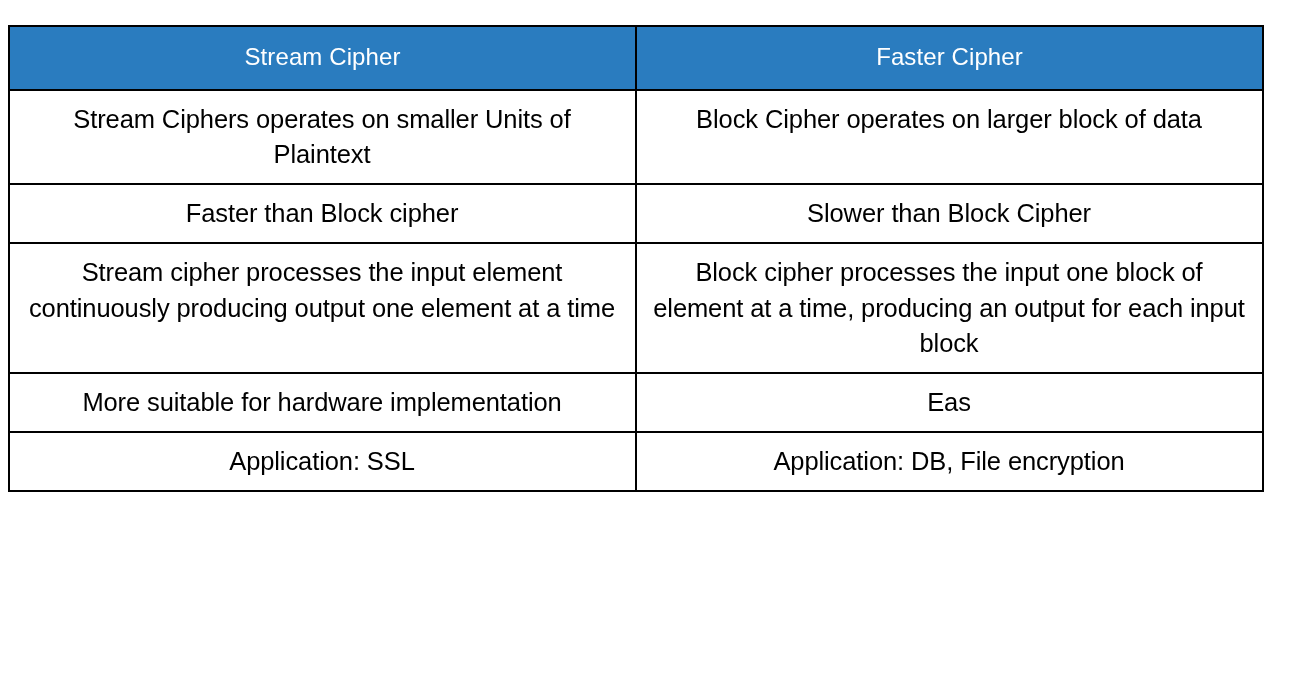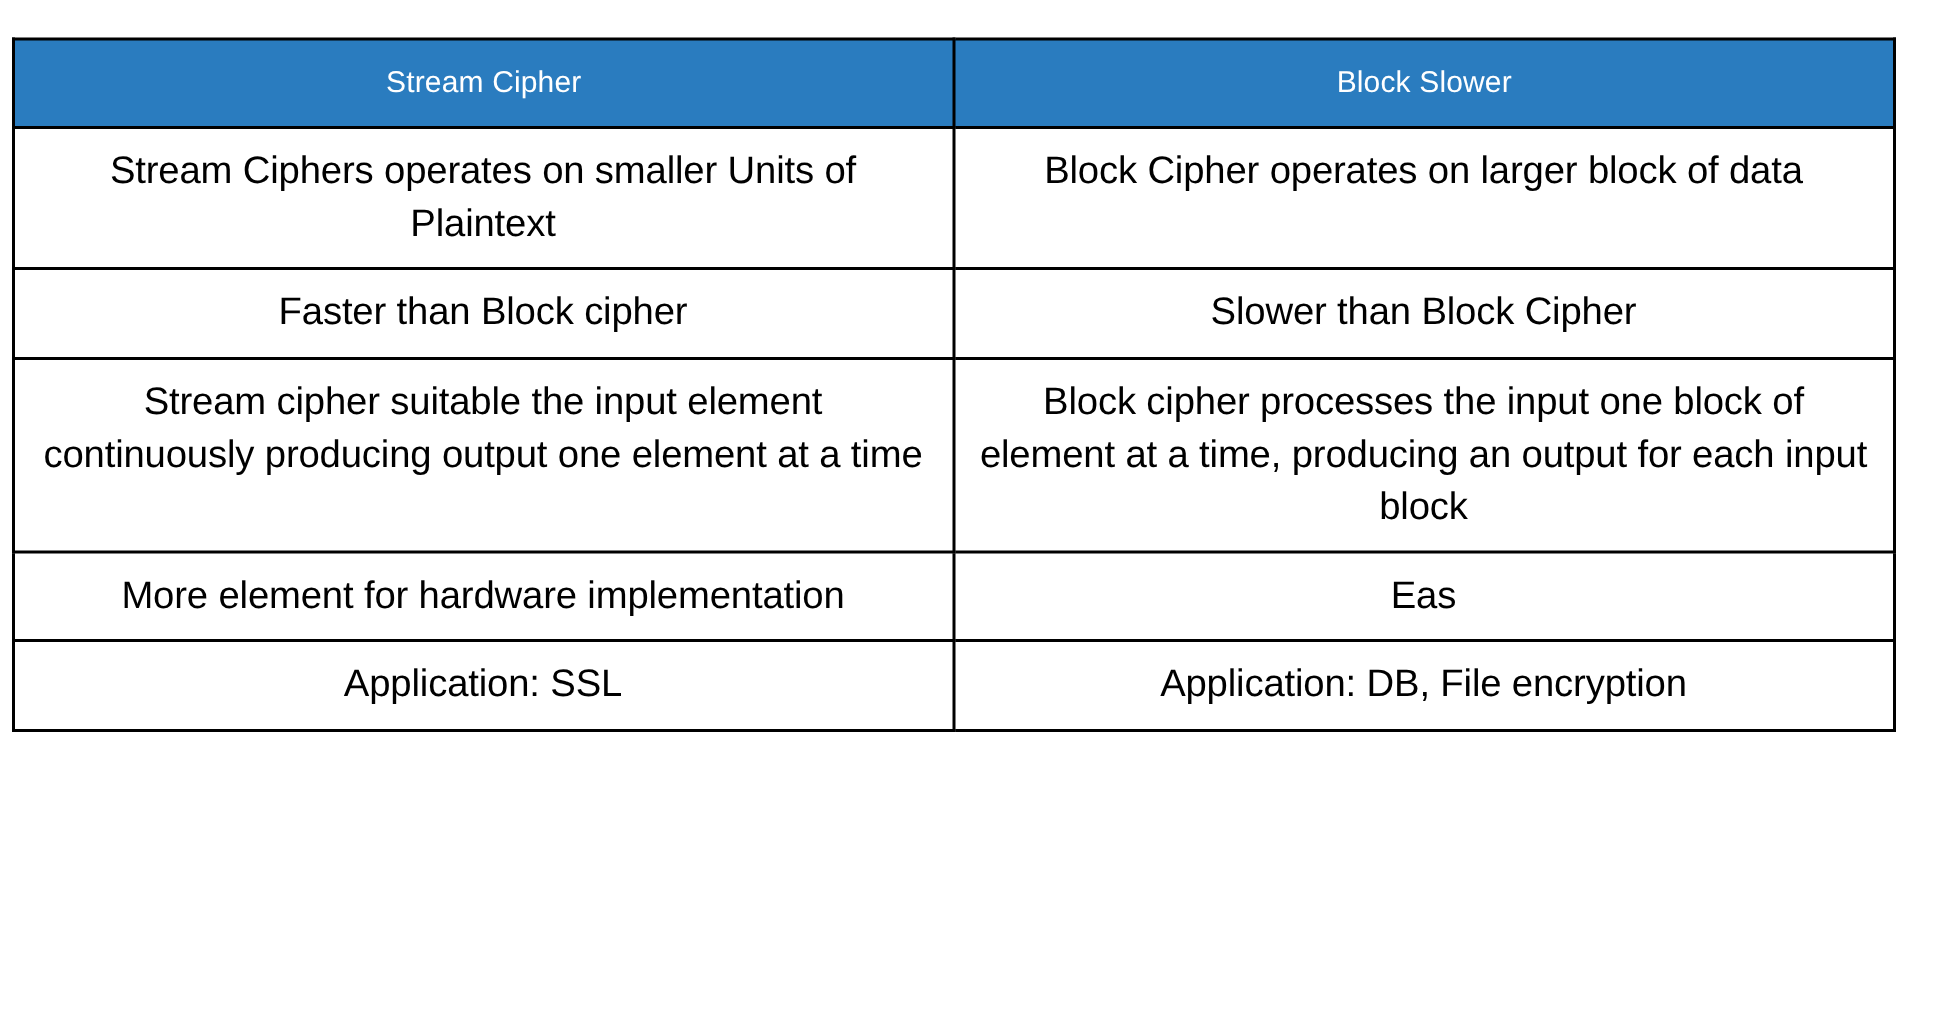--- a/index.html
+++ b/index.html
@@ -38,21 +38,21 @@
   .comparison-table th,
   .comparison-table td {
     border: 2.5px solid #000000;
     vertical-align: top;
     box-sizing: border-box;
   }
 
   .comparison-table thead th {
     background: #2a7cbf;
     color: #ffffff;
-    font-size: 20px;
+    font-size: 24px;
     font-weight: 400;
     line-height: 1.2;
     text-align: center;
     padding: 16px 10px 17px 10px;
     letter-spacing: 0.1px;
   }
 
   .comparison-table tbody td {
     color: #000000;
     font-size: 25.5px;
@@ -75,21 +75,21 @@
 
   <table class="comparison-table">
     <colgroup>
       <col class="col-left">
       <col class="col-right">
     </colgroup>
 
     <thead>
       <tr>
         <th>Stream Cipher</th>
-        <th>Block Slower</th>
+        <th>Faster Cipher</th>
       </tr>
     </thead>
 
     <tbody>
 
       <tr>
         <td>
           <span class="cell-text">Stream Ciphers operates on smaller Units of Plaintext</span>
         </td>
         <td>
@@ -101,31 +101,31 @@
         <td>
           <span class="cell-text">Faster than Block cipher</span>
         </td>
         <td>
           <span class="cell-text">Slower than Block Cipher</span>
         </td>
       </tr>
 
       <tr>
         <td>
-          <span class="cell-text">Stream cipher suitable the input element continuously producing output one element at a time</span>
+          <span class="cell-text">Stream cipher processes the input element continuously producing output one element at a time</span>
         </td>
         <td>
           <span class="cell-text">Block cipher processes the input one block of element at a time, producing an output for each input block</span>
         </td>
       </tr>
 
 
       <tr>
         <td>
-          <span class="cell-text">More element for hardware implementation</span>
+          <span class="cell-text">More suitable for hardware implementation</span>
         </td>
         <td>
           <span class="cell-text">Eas</span>
         </td>
       </tr>
 
 
       <tr>
         <td>
           <span class="cell-text">Application: SSL</span>

